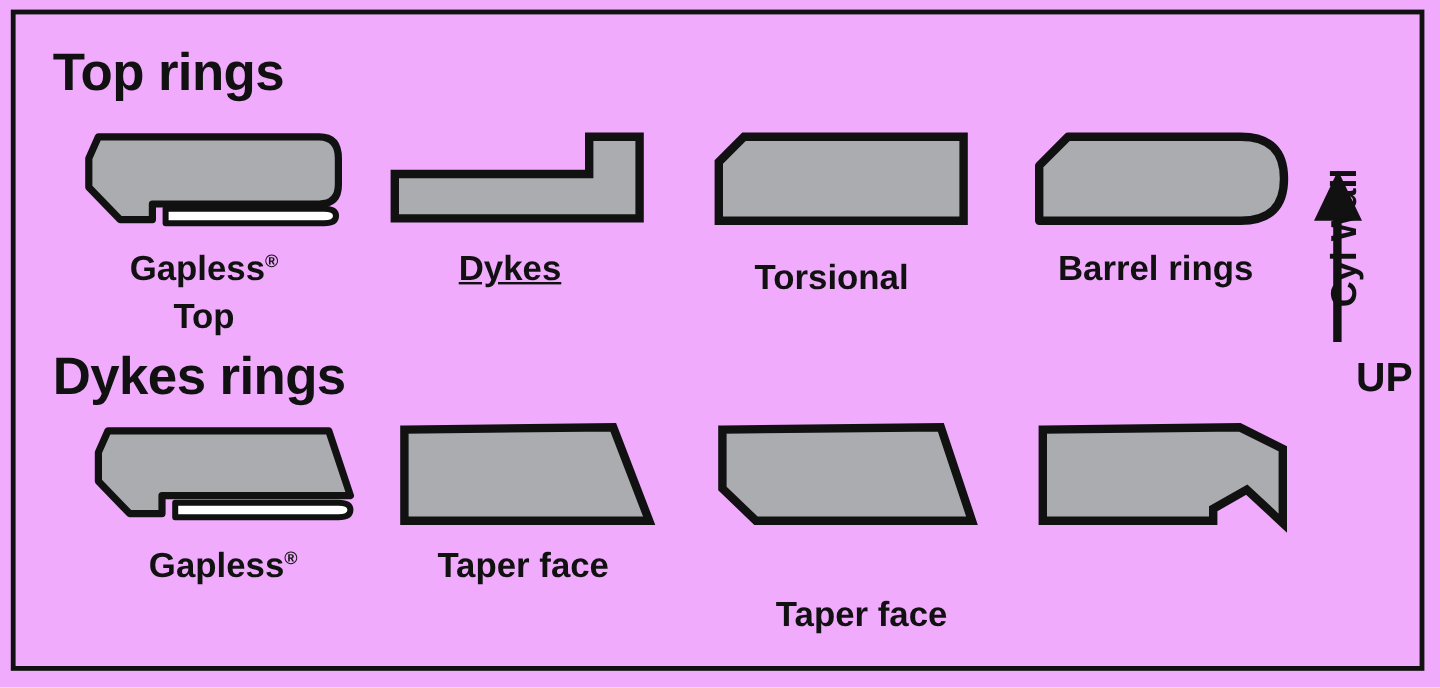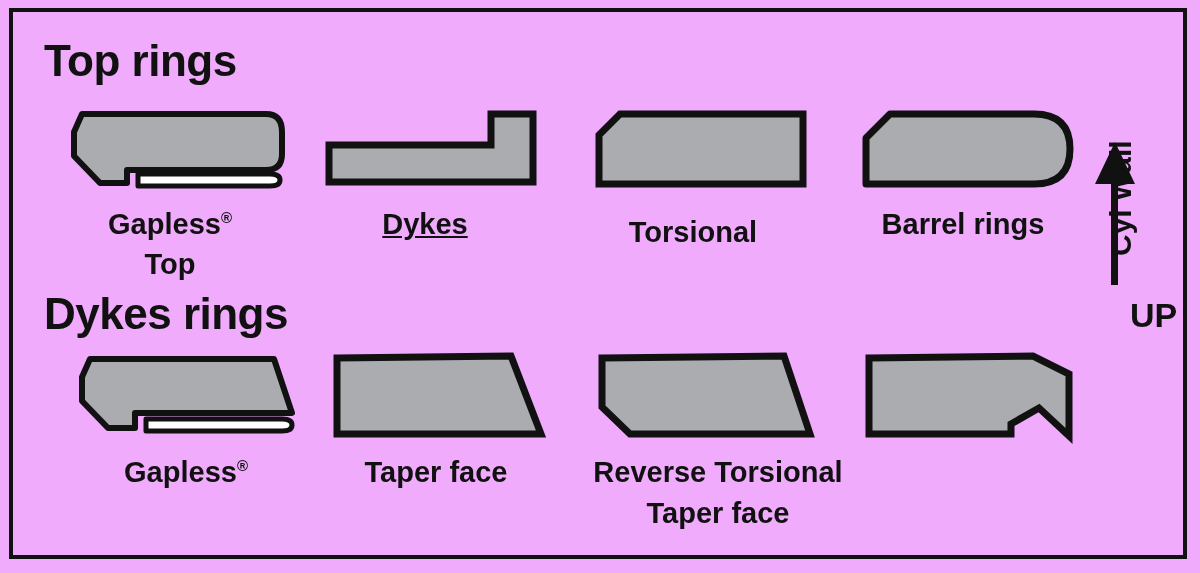--- a/index.html
+++ b/index.html
@@ -152,21 +152,20 @@
       <path d="M 4 6 L 178 4 L 208 82 L 4 82 Z" fill="#abacaf" stroke="#111111" stroke-width="7" stroke-linejoin="miter"></path>
     </svg>
   </div>
   <div class="ring-label" style="left:436px; top:456px;">Taper face</div>
 
   <div class="ring-figure" id="fig-reverse-torsional" style="left:598px; top:352px;">
     <svg width="220" height="92" viewBox="0 0 220 92">
       <path d="M 4 6 L 186 4 L 212 82 L 32 82 L 4 55 Z" fill="#abacaf" stroke="#111111" stroke-width="7" stroke-linejoin="miter"></path>
     </svg>
   </div>
-  <div class="ring-label" style="left:718px; top:456px;">Reverse Torsional</div>
   <div class="ring-label" style="left:718px; top:497px;">Taper face</div>
 
   <div class="ring-figure" id="fig-napier" style="left:865px; top:352px;">
     <svg width="215" height="92" viewBox="0 0 215 92">
       <path d="M 4 6 L 168 4 L 204 22 L 204 84 L 174 56 L 146 72 L 146 82 L 4 82 Z" fill="#abacaf" stroke="#111111" stroke-width="7" stroke-linejoin="miter"></path>
     </svg>
   </div>
 
 </div>
 

